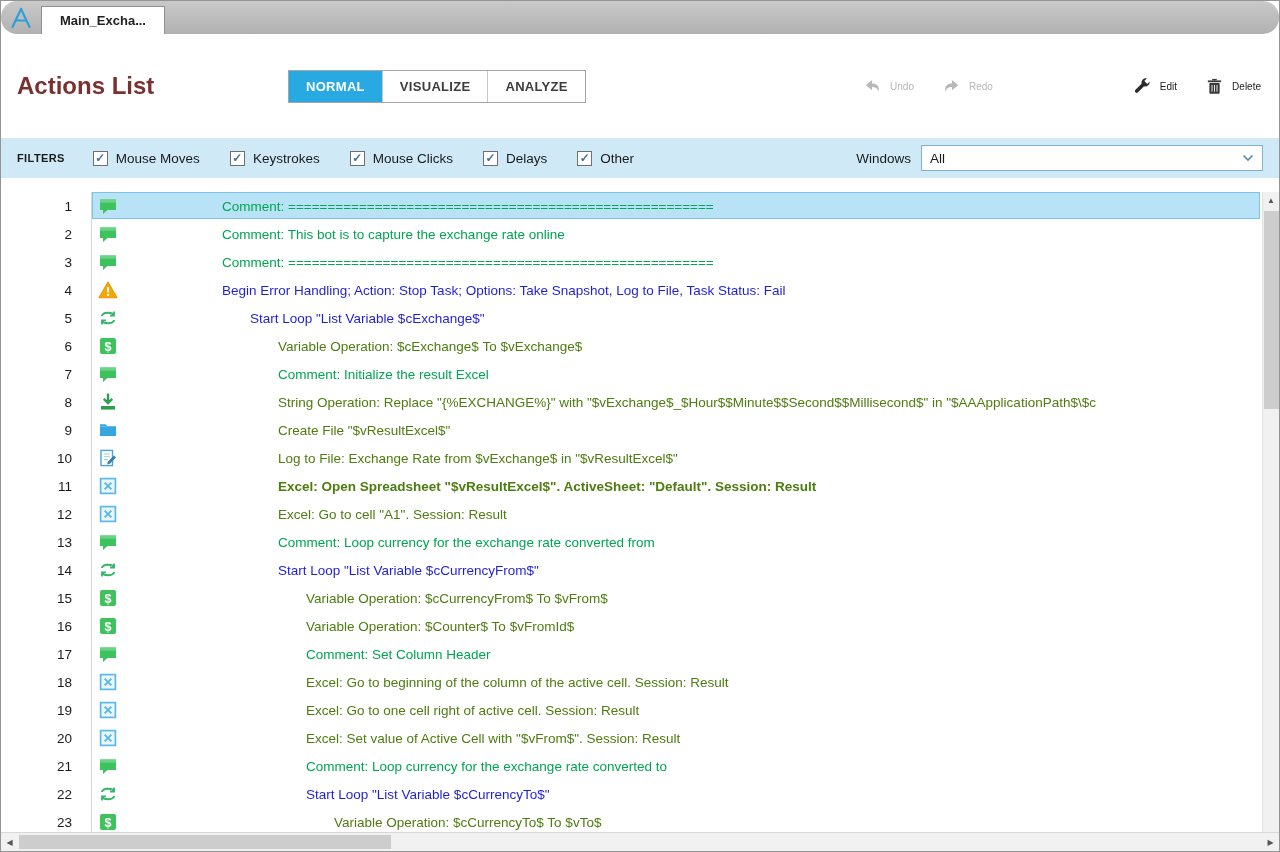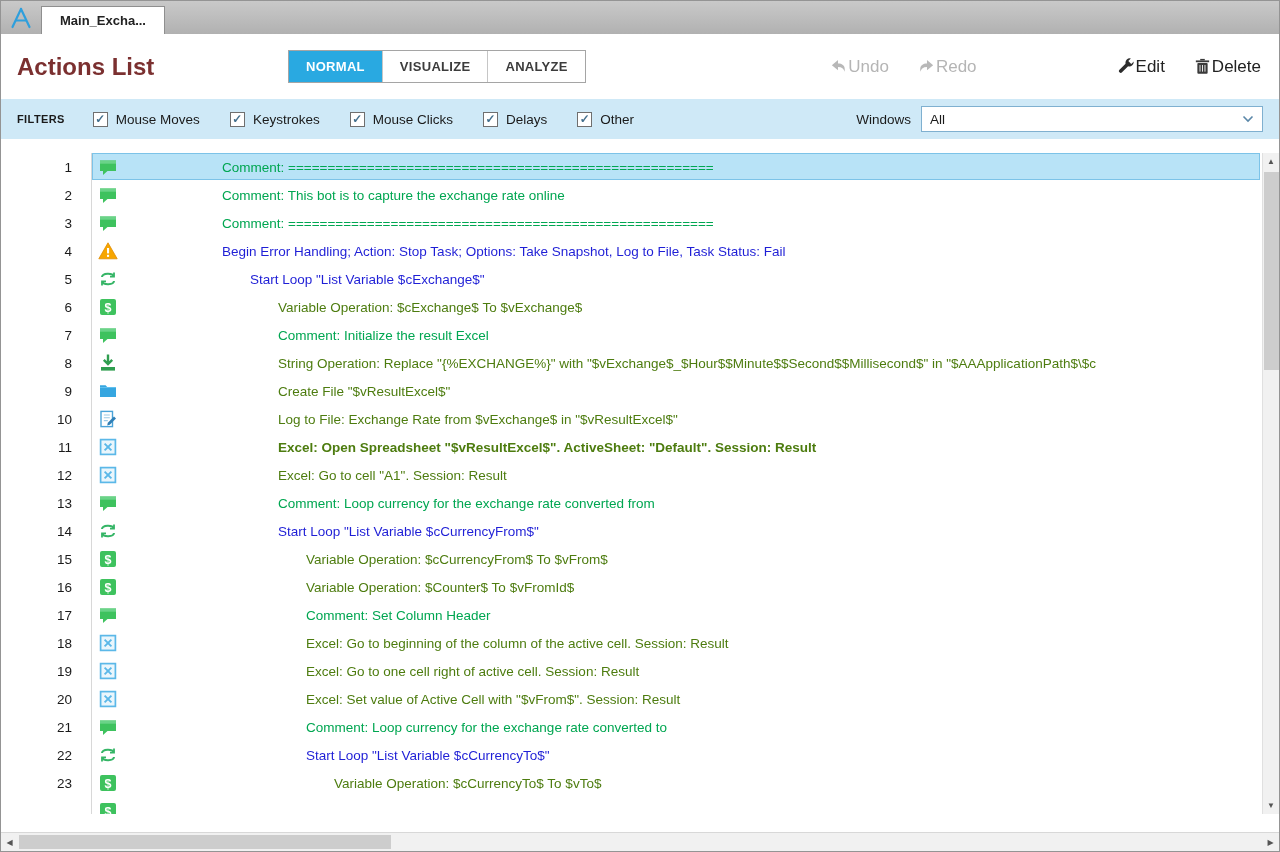--- a/index.html
+++ b/index.html
@@ -6,42 +6,42 @@
   html,body { margin:0; padding:0; background:#d6d6d6; }
   .window {
     width:1280px; height:852px; position:relative; overflow:hidden;
     background:#fff; border:1px solid #949494;
     font-family:"Liberation Sans", sans-serif; color:#1a1a1a;
   }
 
   
   .tabbar {
     height:33px; background:linear-gradient(#c9c9c9,#b1b1b1);
-    display:flex; align-items:flex-end; padding-left:8px;
+    display:flex; align-items:flex-end; padding-left:8px;border-radius:16px;
   }
   .logo { width:24px; height:24px; align-self:center; margin-right:8px; flex:none; }
   .doc-tab {
     background:#fff; border:1px solid #8f8f8f; border-bottom:none;
     height:28px; display:flex; align-items:center; padding:0 18px;
     font-weight:bold; font-size:13px; color:#222; cursor:default;
   }
 
   
-  .header { height:65px; background:#fff; display:flex; align-items:center; padding:0 18px 0 16px; }
+  .header { height:104px; background:#fff; display:flex; align-items:center; padding:0 18px 0 16px; }
   .page-title { font-size:24px; font-weight:bold; color:var(--maroon,#7b3030); margin:0; width:205px; }
   .view-tabs { display:flex; border:1px solid #a5a5a5; margin-left:66px; }
   .vtab {
     padding:8px 17px; font-size:13px; font-weight:bold; color:#3c3c3c;
     background:#fff; border:none; border-right:1px solid #c6c6c6;
     font-family:inherit; letter-spacing:.3px; cursor:pointer;
   }
   .vtab:last-child { border-right:none;text-align:center; }
   .vtab.active { background:var(--accent,#29a9e1); color:#fff; }
   .header-actions { margin-left:auto; display:flex; align-items:center; gap:28px; }
-  .act { display:flex; align-items:center; font-size:17px; color:#222; cursor:pointer; }
+  .act { display:flex; align-items:center; gap:8px; font-size:10px; color:#222; cursor:pointer; }
   .act .aicon { width:19px; height:19px; flex:none; }
   .act.disabled { color:#b5b5b5; cursor:default; }
   .header-actions .act:nth-child(3) { margin-left:112px; }
 
   
   .filters-bar { height:40px; background:#cfe9f7; display:flex; align-items:center; padding:0 16px; }
   .filters-label { font-weight:bold; font-size:11px; letter-spacing:.4px; margin-right:28px; }
   .filter-item { display:flex; align-items:center; gap:8px; font-size:13.5px; margin-right:30px; cursor:pointer; }
   .cb {
     width:15px; height:15px; border:1px solid #6f6f6f; background:#fff;

